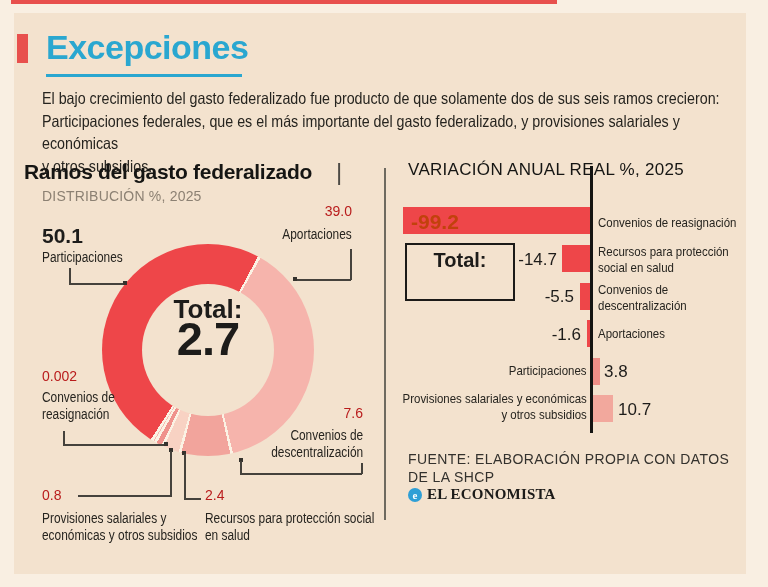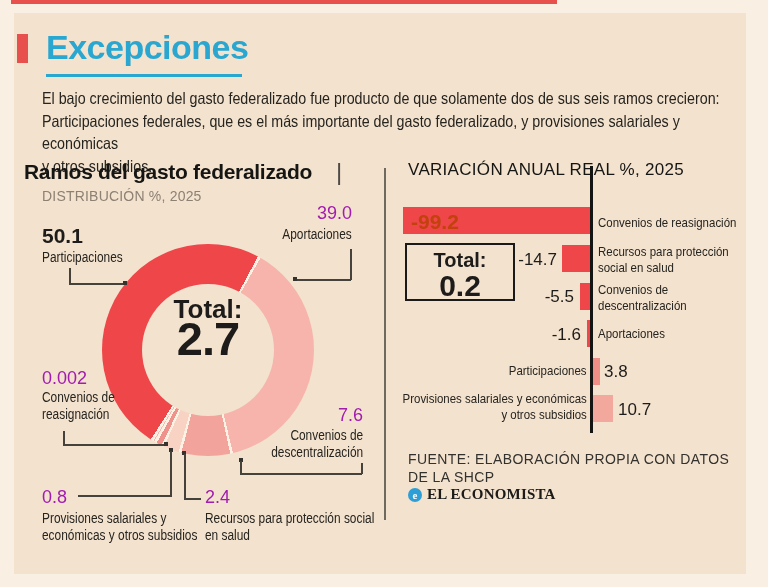--- a/index.html
+++ b/index.html
@@ -5,21 +5,21 @@
   html,body{margin:0;padding:0;}
   body{width:768px;height:587px;background:#f9efe2;font-family:"Liberation Sans",sans-serif;color:#1d1c1a;}
   #page{position:relative;width:768px;height:587px;overflow:hidden;}
   .abs{position:absolute;}
   .pre{white-space:pre-line;}
   .nw{white-space:nowrap;}
   .cxl{transform:scaleX(.85);transform-origin:0 50%;}
   .cxr{transform:scaleX(.85);transform-origin:100% 50%;text-align:right;}
   .ln{position:absolute;background:#45423c;}
   .dt{position:absolute;width:4px;height:4px;background:#35332e;}
-  .val{font-size:18px;color:#a21caf;}
+  .val{font-size:14px;color:#b91c1c;}
   .lbl{font-size:14px;line-height:16.5px;color:#26241f;}
   .rlbl{font-size:13.5px;line-height:15.5px;color:#26241f;}
   .bar{position:absolute;}
   .ec-icon{display:inline-block;width:14px;height:14px;border-radius:50%;background:#2e9fd6;color:#fff;
            font-weight:bold;font-size:11px;line-height:14px;text-align:center;font-family:"Liberation Serif",serif;}
 </style>
 </head>
 <body>
 
 <div id="page">
@@ -111,21 +111,20 @@
 social en salud</div>
   <div class="abs pre rlbl cxl" style="left:598px;top:282px;">Convenios de
 descentralización</div>
   <div class="abs nw rlbl cxl" style="left:598px;top:326px;">Aportaciones</div>
   <div class="abs nw rlbl cxr" style="right:181px;top:363px;">Participaciones</div>
   <div class="abs pre rlbl cxr" style="right:181px;top:391px;">Provisiones salariales y económicas
 y otros subsidios</div>
 
   <div class="abs" style="left:405px;top:243px;width:110px;height:58px;border:2px solid #1b1a18;box-sizing:border-box;text-align:center;">
     <div style="font-size:20px;font-weight:800;margin-top:4px;">Total:</div>
-    <div style="font-size:30px;font-weight:800;line-height:28px;">0.2</div>
   </div>
 
   <div class="abs nw" style="left:408px;top:451px;font-size:14px;letter-spacing:.4px;color:#33312d;">FUENTE: ELABORACIÓN PROPIA CON DATOS</div>
   <div class="abs nw" style="left:408px;top:469px;font-size:14px;letter-spacing:.4px;color:#33312d;">DE LA SHCP</div>
   <div class="abs" style="left:408px;top:486px;display:flex;align-items:center;gap:5px;">
     <span class="ec-icon">e</span>
     <span style="font-family:'Liberation Serif',serif;font-weight:bold;font-size:15px;letter-spacing:.2px;color:#1c1b19;">EL ECONOMISTA</span>
   </div>
 
 </div>

